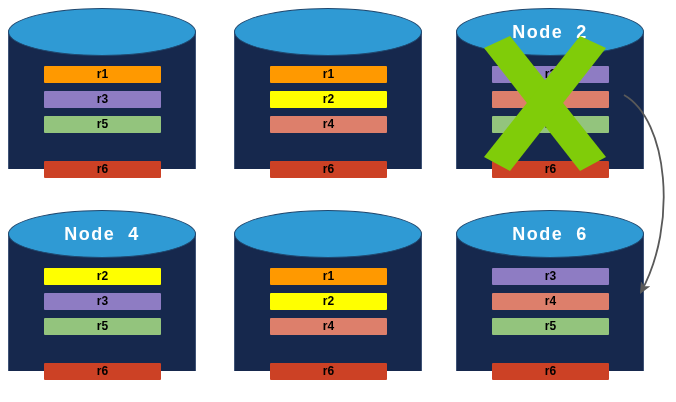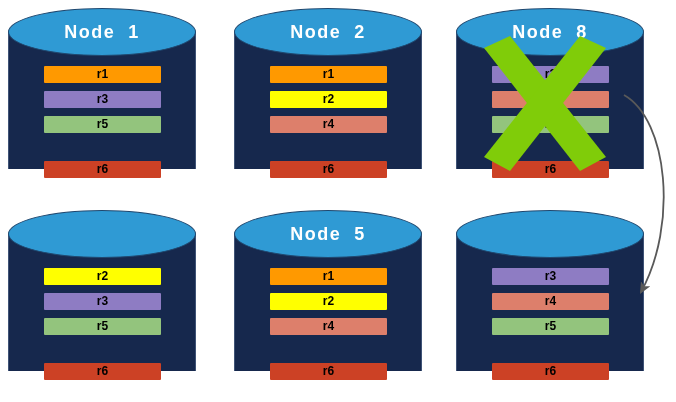--- a/index.html
+++ b/index.html
@@ -118,85 +118,84 @@
   }
 </style>
 </head>
 <body>
 
 <div id="diagram">
     <div class="node" style="left: 8px; top: 8px;">
       <div class="cyl-bottom" style="background: rgb(22, 40, 77);"></div>
       <div class="cyl-body" style="background: rgb(22, 40, 77);"></div>
       <div class="cyl-top" style="background: rgb(47, 154, 212);"></div>
-      <div class="cyl-label" style="color: rgb(255, 255, 255);">Node  1</div>
       <div class="rows">
         <div class="row-bar" style="background: rgb(255, 153, 0); color: rgb(0, 0, 0);">r1</div>
         <div class="row-bar" style="background: rgb(142, 124, 195); color: rgb(0, 0, 0);">r3</div>
         <div class="row-bar" style="background: rgb(147, 196, 125); color: rgb(0, 0, 0);">r5</div>
         <div class="row-bar" style="background: rgb(204, 65, 37); color: rgb(0, 0, 0);">r6</div>
       </div>
     </div>
     <div class="node" style="left: 234px; top: 8px;">
       <div class="cyl-bottom" style="background: rgb(22, 40, 77);"></div>
       <div class="cyl-body" style="background: rgb(22, 40, 77);"></div>
       <div class="cyl-top" style="background: rgb(47, 154, 212);"></div>
-      <div class="cyl-label" style="color: rgb(255, 255, 255);">Node  2</div>
       <div class="rows">
         <div class="row-bar" style="background: rgb(255, 153, 0); color: rgb(0, 0, 0);">r1</div>
         <div class="row-bar" style="background: rgb(255, 255, 0); color: rgb(0, 0, 0);">r2</div>
         <div class="row-bar" style="background: rgb(221, 127, 107); color: rgb(0, 0, 0);">r4</div>
         <div class="row-bar" style="background: rgb(204, 65, 37); color: rgb(0, 0, 0);">r6</div>
       </div>
     </div>
     <div class="node" style="left: 456px; top: 8px;">
       <div class="cyl-bottom" style="background: rgb(22, 40, 77);"></div>
       <div class="cyl-body" style="background: rgb(22, 40, 77);"></div>
       <div class="cyl-top" style="background: rgb(47, 154, 212);"></div>
-      <div class="cyl-label" style="color: rgb(255, 255, 255);">Node  8</div>
+      <div class="cyl-label" style="color: rgb(255, 255, 255);">Node  2</div>
       <div class="rows">
         <div class="row-bar" style="background: rgb(142, 124, 195); color: rgb(0, 0, 0);">r3</div>
         <div class="row-bar" style="background: rgb(221, 127, 107); color: rgb(0, 0, 0);">r4</div>
         <div class="row-bar" style="background: rgb(147, 196, 125); color: rgb(0, 0, 0);">r5</div>
         <div class="row-bar" style="background: rgb(204, 65, 37); color: rgb(0, 0, 0);">r6</div>
       </div>
       <svg class="fail-cross" viewBox="0 0 122 135">
         <g fill="#80cc09">
           <path d="M 0,12 L 26,0 L 122,121 L 96,135 Z"></path>
           <path d="M 96,0 L 122,12 L 26,135 L 0,121 Z"></path>
         </g>
       </svg>
     </div>
     <div class="node" style="left: 8px; top: 210px;">
       <div class="cyl-bottom" style="background: rgb(22, 40, 77);"></div>
       <div class="cyl-body" style="background: rgb(22, 40, 77);"></div>
       <div class="cyl-top" style="background: rgb(47, 154, 212);"></div>
+      <div class="cyl-label" style="color: rgb(255, 255, 255);">Node  4</div>
       <div class="rows">
         <div class="row-bar" style="background: rgb(255, 255, 0); color: rgb(0, 0, 0);">r2</div>
         <div class="row-bar" style="background: rgb(142, 124, 195); color: rgb(0, 0, 0);">r3</div>
         <div class="row-bar" style="background: rgb(147, 196, 125); color: rgb(0, 0, 0);">r5</div>
         <div class="row-bar" style="background: rgb(204, 65, 37); color: rgb(0, 0, 0);">r6</div>
       </div>
     </div>
     <div class="node" style="left: 234px; top: 210px;">
       <div class="cyl-bottom" style="background: rgb(22, 40, 77);"></div>
       <div class="cyl-body" style="background: rgb(22, 40, 77);"></div>
       <div class="cyl-top" style="background: rgb(47, 154, 212);"></div>
-      <div class="cyl-label" style="color: rgb(255, 255, 255);">Node  5</div>
       <div class="rows">
         <div class="row-bar" style="background: rgb(255, 153, 0); color: rgb(0, 0, 0);">r1</div>
         <div class="row-bar" style="background: rgb(255, 255, 0); color: rgb(0, 0, 0);">r2</div>
         <div class="row-bar" style="background: rgb(221, 127, 107); color: rgb(0, 0, 0);">r4</div>
         <div class="row-bar" style="background: rgb(204, 65, 37); color: rgb(0, 0, 0);">r6</div>
       </div>
     </div>
     <div class="node" style="left: 456px; top: 210px;">
       <div class="cyl-bottom" style="background: rgb(22, 40, 77);"></div>
       <div class="cyl-body" style="background: rgb(22, 40, 77);"></div>
       <div class="cyl-top" style="background: rgb(47, 154, 212);"></div>
+      <div class="cyl-label" style="color: rgb(255, 255, 255);">Node  6</div>
       <div class="rows">
         <div class="row-bar" style="background: rgb(142, 124, 195); color: rgb(0, 0, 0);">r3</div>
         <div class="row-bar" style="background: rgb(221, 127, 107); color: rgb(0, 0, 0);">r4</div>
         <div class="row-bar" style="background: rgb(147, 196, 125); color: rgb(0, 0, 0);">r5</div>
         <div class="row-bar" style="background: rgb(204, 65, 37); color: rgb(0, 0, 0);">r6</div>
       </div>
     </div>
   </div>
 
 <svg id="arrow-layer" viewBox="0 0 676 402" xmlns="http://www.w3.org/2000/svg">

